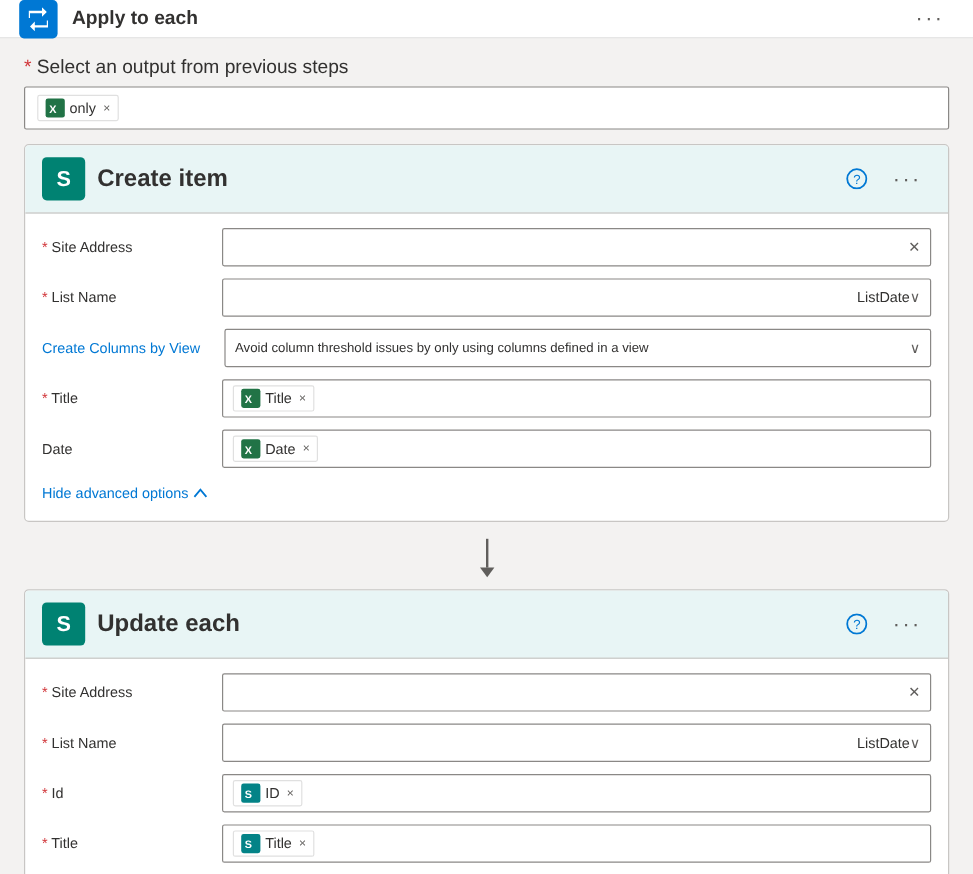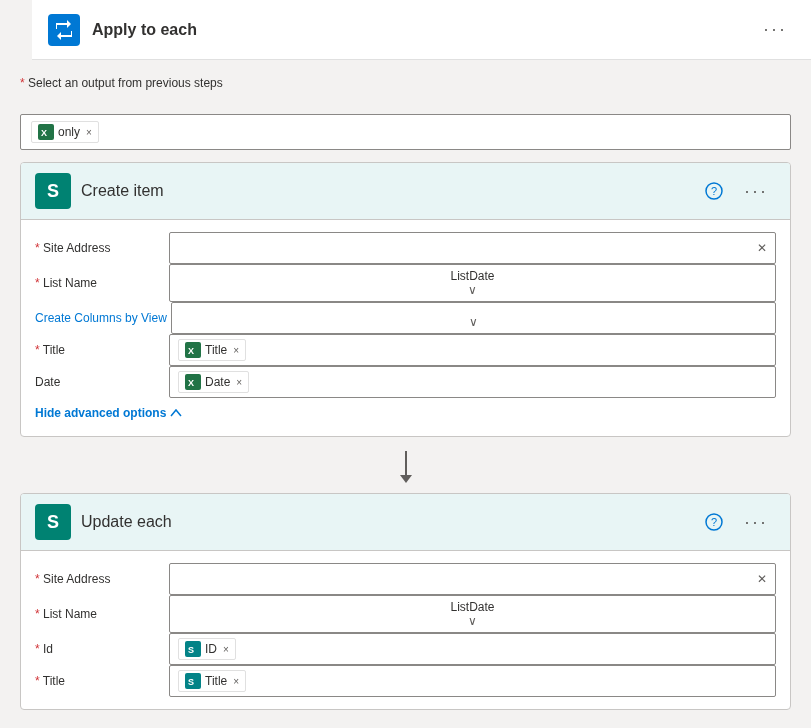--- a/index.html
+++ b/index.html
@@ -11,23 +11,22 @@
       overflow-x: hidden;
     }
 
     
     .top-header {
       background: #fff;
       border-bottom: 1px solid #e0e0e0;
       display: flex;
       align-items: center;
       padding: 0 16px;
-      height: 60px;
+      height: 32px;
       gap: 12px;
-      margin-left: 32px;
     }
     .top-header-icon {
       width: 32px;
       height: 32px;
       background: #0078d4;
       border-radius: 4px;
       display: flex;
       align-items: center;
       justify-content: center;
       flex-shrink: 0;
@@ -57,23 +56,23 @@
       display: flex;
       flex-direction: column;
       gap: 0;
     }
 
     
     .select-output-section {
       margin-bottom: 12px;
     }
     .select-output-label {
-      font-size: 12px;
-      color: #323130;
-      margin-bottom: 24px;
+      font-size: 16px;
+      color: #323130;
+      margin-bottom: 6px;
     }
     .select-output-label span.required {
       color: #d13438;
     }
     .token-input {
       background: #fff;
       border: 1px solid #8a8886;
       border-radius: 2px;
       padding: 6px 10px;
       display: flex;
@@ -134,22 +133,22 @@
       border-radius: 4px;
       display: flex;
       align-items: center;
       justify-content: center;
       flex-shrink: 0;
       font-size: 18px;
       font-weight: bold;
       color: white;
     }
     .card-header-title {
-      font-size: 16px;
-      font-weight: 400;
+      font-size: 20px;
+      font-weight: 700;
       color: #323130;
       flex: 1;
     }
     .card-header-actions {
       display: flex;
       align-items: center;
       gap: 10px;
     }
     .help-btn {
       background: none;
@@ -164,21 +163,22 @@
       height: 24px;
     }
 
     
     .card-body {
       padding: 12px 14px;
     }
     .form-row {
       display: flex;
       align-items: center;
-      gap: 4px;
+      margin-bottom: 10px;
+      gap: 20px;
     }
     .form-label {
       font-size: 12px;
       color: #323130;
       min-width: 130px;
       flex-shrink: 0;
     }
     .form-label .required {
       color: #d13438;
     }
@@ -196,21 +196,20 @@
       padding: 4px 8px;
       font-size: 12px;
       color: #323130;
       position: relative;
     }
     .form-control.with-clear {
       justify-content: space-between;
     }
     .form-control.dropdown {
       justify-content: flex-end;
-      flex-direction: column;
     }
     .form-control-text {
       font-size: 12px;
       color: #323130;
     }
     .clear-btn {
       background: none;
       border: none;
       cursor: pointer;
       color: #605e5c;
@@ -233,21 +232,20 @@
       font-size: 12px;
       color: #0078d4;
       cursor: pointer;
       display: flex;
       align-items: center;
       gap: 4px;
       margin-top: 4px;
       background: none;
       border: none;
       padding: 4px 0;
-      font-weight: bold;
     }
     .advanced-toggle svg {
       width: 12px;
       height: 12px;
     }
 
     
     .arrow-connector {
       display: flex;
       justify-content: center;
@@ -344,20 +342,21 @@
           </span>
           <div class="form-control dropdown">
             <span class="form-control-text">ListDate</span>
             <span class="dropdown-arrow">∨</span>
           </div>
         </div>
 
         <div class="form-row">
           <span class="form-label blue">Create Columns by View</span>
           <div class="form-control dropdown">
+            <span class="dropdown-text-small">Avoid column threshold issues by only using columns defined in a view</span>
             <span class="dropdown-arrow">∨</span>
           </div>
         </div>
 
         <div class="form-row">
           <span class="form-label">
             <span class="required">* </span>Title
           </span>
           <div class="form-control">
             <div class="token-chip">

